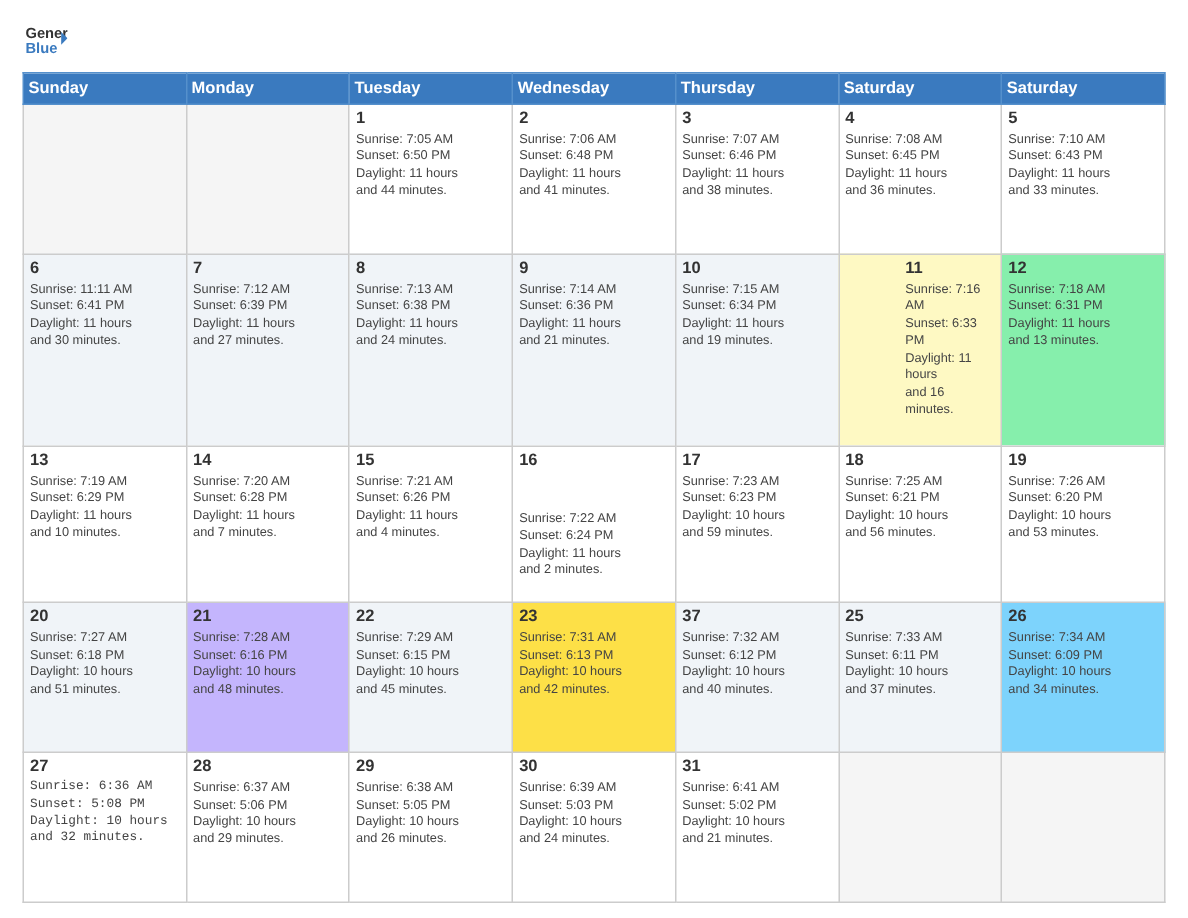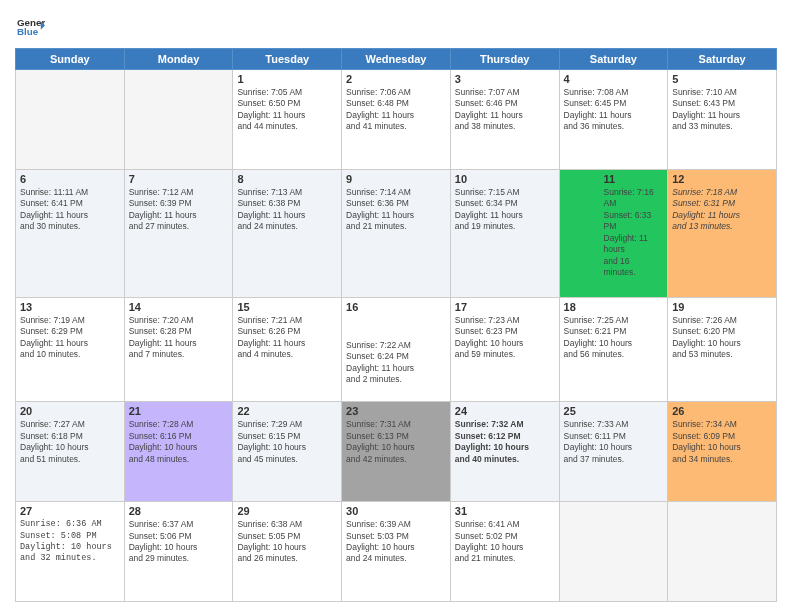--- a/index.html
+++ b/index.html
@@ -53,21 +53,21 @@
       width: 100%;
       table-layout: fixed;
     }
     .calendar th {
       background-color: #3a7abf;
       color: #fff;
       font-size: 11px;
       font-weight: bold;
       padding: 4px 3px;
       border: 1px solid #5590cc;
-      text-align: center;
+      text-align: left;
     }
     .calendar td {
       border: 1px solid #ccc;
       vertical-align: top;
       padding: 3px 4px;
       font-size: 9px;
       color: #333;
       background: #fff;
       height: 88px;
     }
@@ -189,30 +189,30 @@
 Daylight: 11 hours
 and 21 minutes.</div>
           </td>
           <td style="background: rgb(240, 244, 248);">
             <span class="day-num">10</span>
             <div class="day-info" style="white-space: pre-line;">Sunrise: 7:15 AM
 Sunset: 6:34 PM
 Daylight: 11 hours
 and 19 minutes.</div>
           </td>
-          <td style="background: #22c55e; padding-left: 44px;">
+          <td style="background: #fef9c3; padding-left: 44px;">
             <span class="day-num">11</span>
             <div class="day-info" style="white-space: pre-line;">Sunrise: 7:16 AM
 Sunset: 6:33 PM
 Daylight: 11 hours
 and 16 minutes.</div>
           </td>
-          <td style="background: #fdba74;">
+          <td style="background: #86efac;">
             <span class="day-num">12</span>
-            <div class="day-info" style="white-space: pre-line; font-style: italic;">Sunrise: 7:18 AM
+            <div class="day-info" style="white-space: pre-line;">Sunrise: 7:18 AM
 Sunset: 6:31 PM
 Daylight: 11 hours
 and 13 minutes.</div>
           </td>
         </tr>
         <tr>
           <td>
             <span class="day-num">13</span>
             <div class="day-info" style="white-space: pre-line;">Sunrise: 7:19 AM
 Sunset: 6:29 PM
@@ -277,42 +277,42 @@
 Daylight: 10 hours
 and 48 minutes.</div>
           </td>
           <td style="background: rgb(240, 244, 248);">
             <span class="day-num">22</span>
             <div class="day-info" style="white-space: pre-line;">Sunrise: 7:29 AM
 Sunset: 6:15 PM
 Daylight: 10 hours
 and 45 minutes.</div>
           </td>
-          <td style="background: #a3a3a3;">
+          <td style="background: #fde047;">
             <span class="day-num">23</span>
             <div class="day-info" style="white-space: pre-line;">Sunrise: 7:31 AM
 Sunset: 6:13 PM
 Daylight: 10 hours
 and 42 minutes.</div>
           </td>
           <td style="background: rgb(240, 244, 248);">
-            <span class="day-num">24</span>
-            <div class="day-info" style="white-space: pre-line; font-weight: bold;">Sunrise: 7:32 AM
+            <span class="day-num">37</span>
+            <div class="day-info" style="white-space: pre-line;">Sunrise: 7:32 AM
 Sunset: 6:12 PM
 Daylight: 10 hours
 and 40 minutes.</div>
           </td>
           <td style="background: rgb(240, 244, 248);">
             <span class="day-num">25</span>
             <div class="day-info" style="white-space: pre-line;">Sunrise: 7:33 AM
 Sunset: 6:11 PM
 Daylight: 10 hours
 and 37 minutes.</div>
           </td>
-          <td style="background: #fdba74;">
+          <td style="background: #7dd3fc;">
             <span class="day-num">26</span>
             <div class="day-info" style="white-space: pre-line;">Sunrise: 7:34 AM
 Sunset: 6:09 PM
 Daylight: 10 hours
 and 34 minutes.</div>
           </td>
         </tr>
         <tr>
           <td>
             <span class="day-num">27</span>

